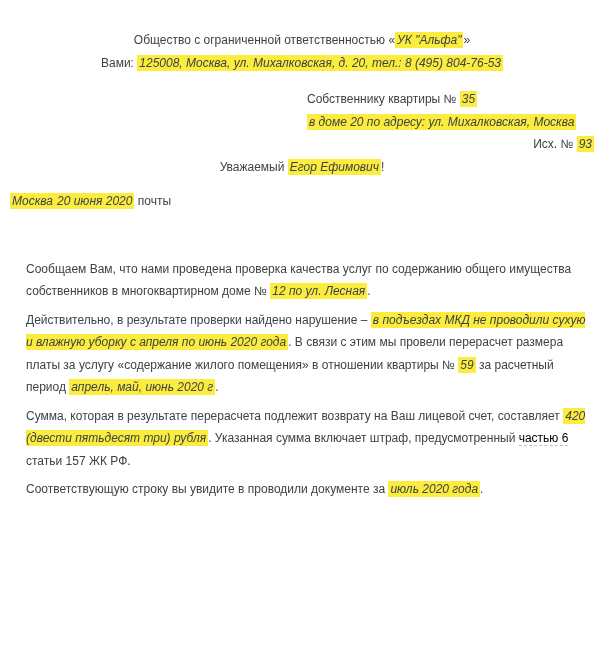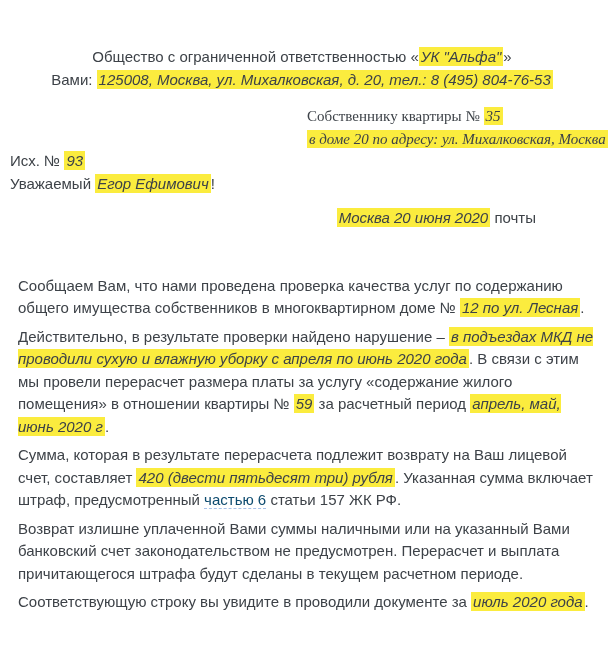--- a/index.html
+++ b/index.html
@@ -3,46 +3,46 @@
 <meta charset="utf-8">
 <style>
   html, body { margin: 0; padding: 0; background: #ffffff; }
   body {
     width: 610px; height: 649px; overflow: hidden;
     font-family: "Liberation Sans", "DejaVu Sans", sans-serif;
   }
   .page {
     box-sizing: border-box;
     width: 610px; height: 536px;
-    padding: 46px 16px 0 10px;
+    padding: 29px 16px 0 10px;
     color: #3d4248;
-    font-size: 15px;
+    font-size: 12px;
     line-height: 22.5px;
   }
   .page p { margin: 0; }
   .doc-header { text-align: center; }
-  .recipient { margin-top: 14px; margin-left: 297px; white-space: nowrap; font-family: Liberation Serif, serif; }
+  .recipient { margin-top: 14px; margin-left: 297px; white-space: nowrap; }
   .recipient .email-line { margin-top: 5px; }
-  .ref-line { margin-top: 31px; }
-  .salutation { margin-top: 12px; }
+  .ref-line { margin-top: 31px; text-align: right; }
+  .salutation { margin-top: 12px; text-align: center; }
   .place-date {
     margin-top: 12px;
-    display: flex; justify-content: flex-end; align-items: baseline; margin-left: 40px;
+    display: flex; justify-content: flex-start; align-items: baseline;
   }
   .place-date .date-cell { margin-right: 58px; }
   .body-text { margin-top: 45px; }
-  .body-text p { margin: 0 0 6px 8px; }
+  .body-text p { margin: 0 0 6px 16px; }
   mark.hl {
     background: #fbec3e;
     color: inherit;
     font-style: italic;
     padding: 1px 2px;
   }
   a.doc-link {
-    color: #0c4a6e;
+    color: #000000;
     text-decoration: none;
     border-bottom: 1px dashed #a8c2e9;
     cursor: pointer;
   }
 </style>
 </head>
 <body>
 
 <div class="page">
 
@@ -62,17 +62,16 @@
 
   <div class="place-date">
     <span class="place-cell"><mark class="hl">Москва</mark></span>
     <span class="date-cell"><mark class="hl">20 июня 2020</mark><span> почты</span></span>
   </div>
 
   <section class="body-text">
     <p><span>Сообщаем Вам, что нами проведена проверка качества услуг по содержанию общего имущества собственников в многоквартирном доме № </span><mark class="hl">12 по ул. Лесная</mark><span>.</span></p>
     <p><span>Действительно, в результате проверки найдено нарушение – </span><mark class="hl">в подъездах МКД не проводили сухую и влажную уборку с апреля по июнь 2020 года</mark><span>. В связи с этим мы провели перерасчет размера платы за услугу «содержание жилого помещения» в отношении квартиры № </span><mark class="hl">59</mark><span> за расчетный период </span><mark class="hl">апрель, май, июнь 2020 г</mark><span>.</span></p>
     <p><span>Сумма, которая в результате перерасчета подлежит возврату на Ваш лицевой счет, составляет </span><mark class="hl">420 (двести пятьдесят три) рубля</mark><span>. Указанная сумма включает штраф, предусмотренный </span><a class="doc-link" href="#">частью 6</a><span> статьи 157 ЖК РФ.</span></p>
-    <p><span>Возврат излишне уплаченной Вами суммы наличными или на указанный Вами банковский счет законодательством не предусмотрен. Перерасчет и выплата причитающегося штрафа будут сделаны в текущем расчетном периоде.</span></p>
     <p><span>Соответствующую строку вы увидите в проводили документе за </span><mark class="hl">июль 2020 года</mark><span>.</span></p>
   </section>
 
 </div>
 
 </body></html>

